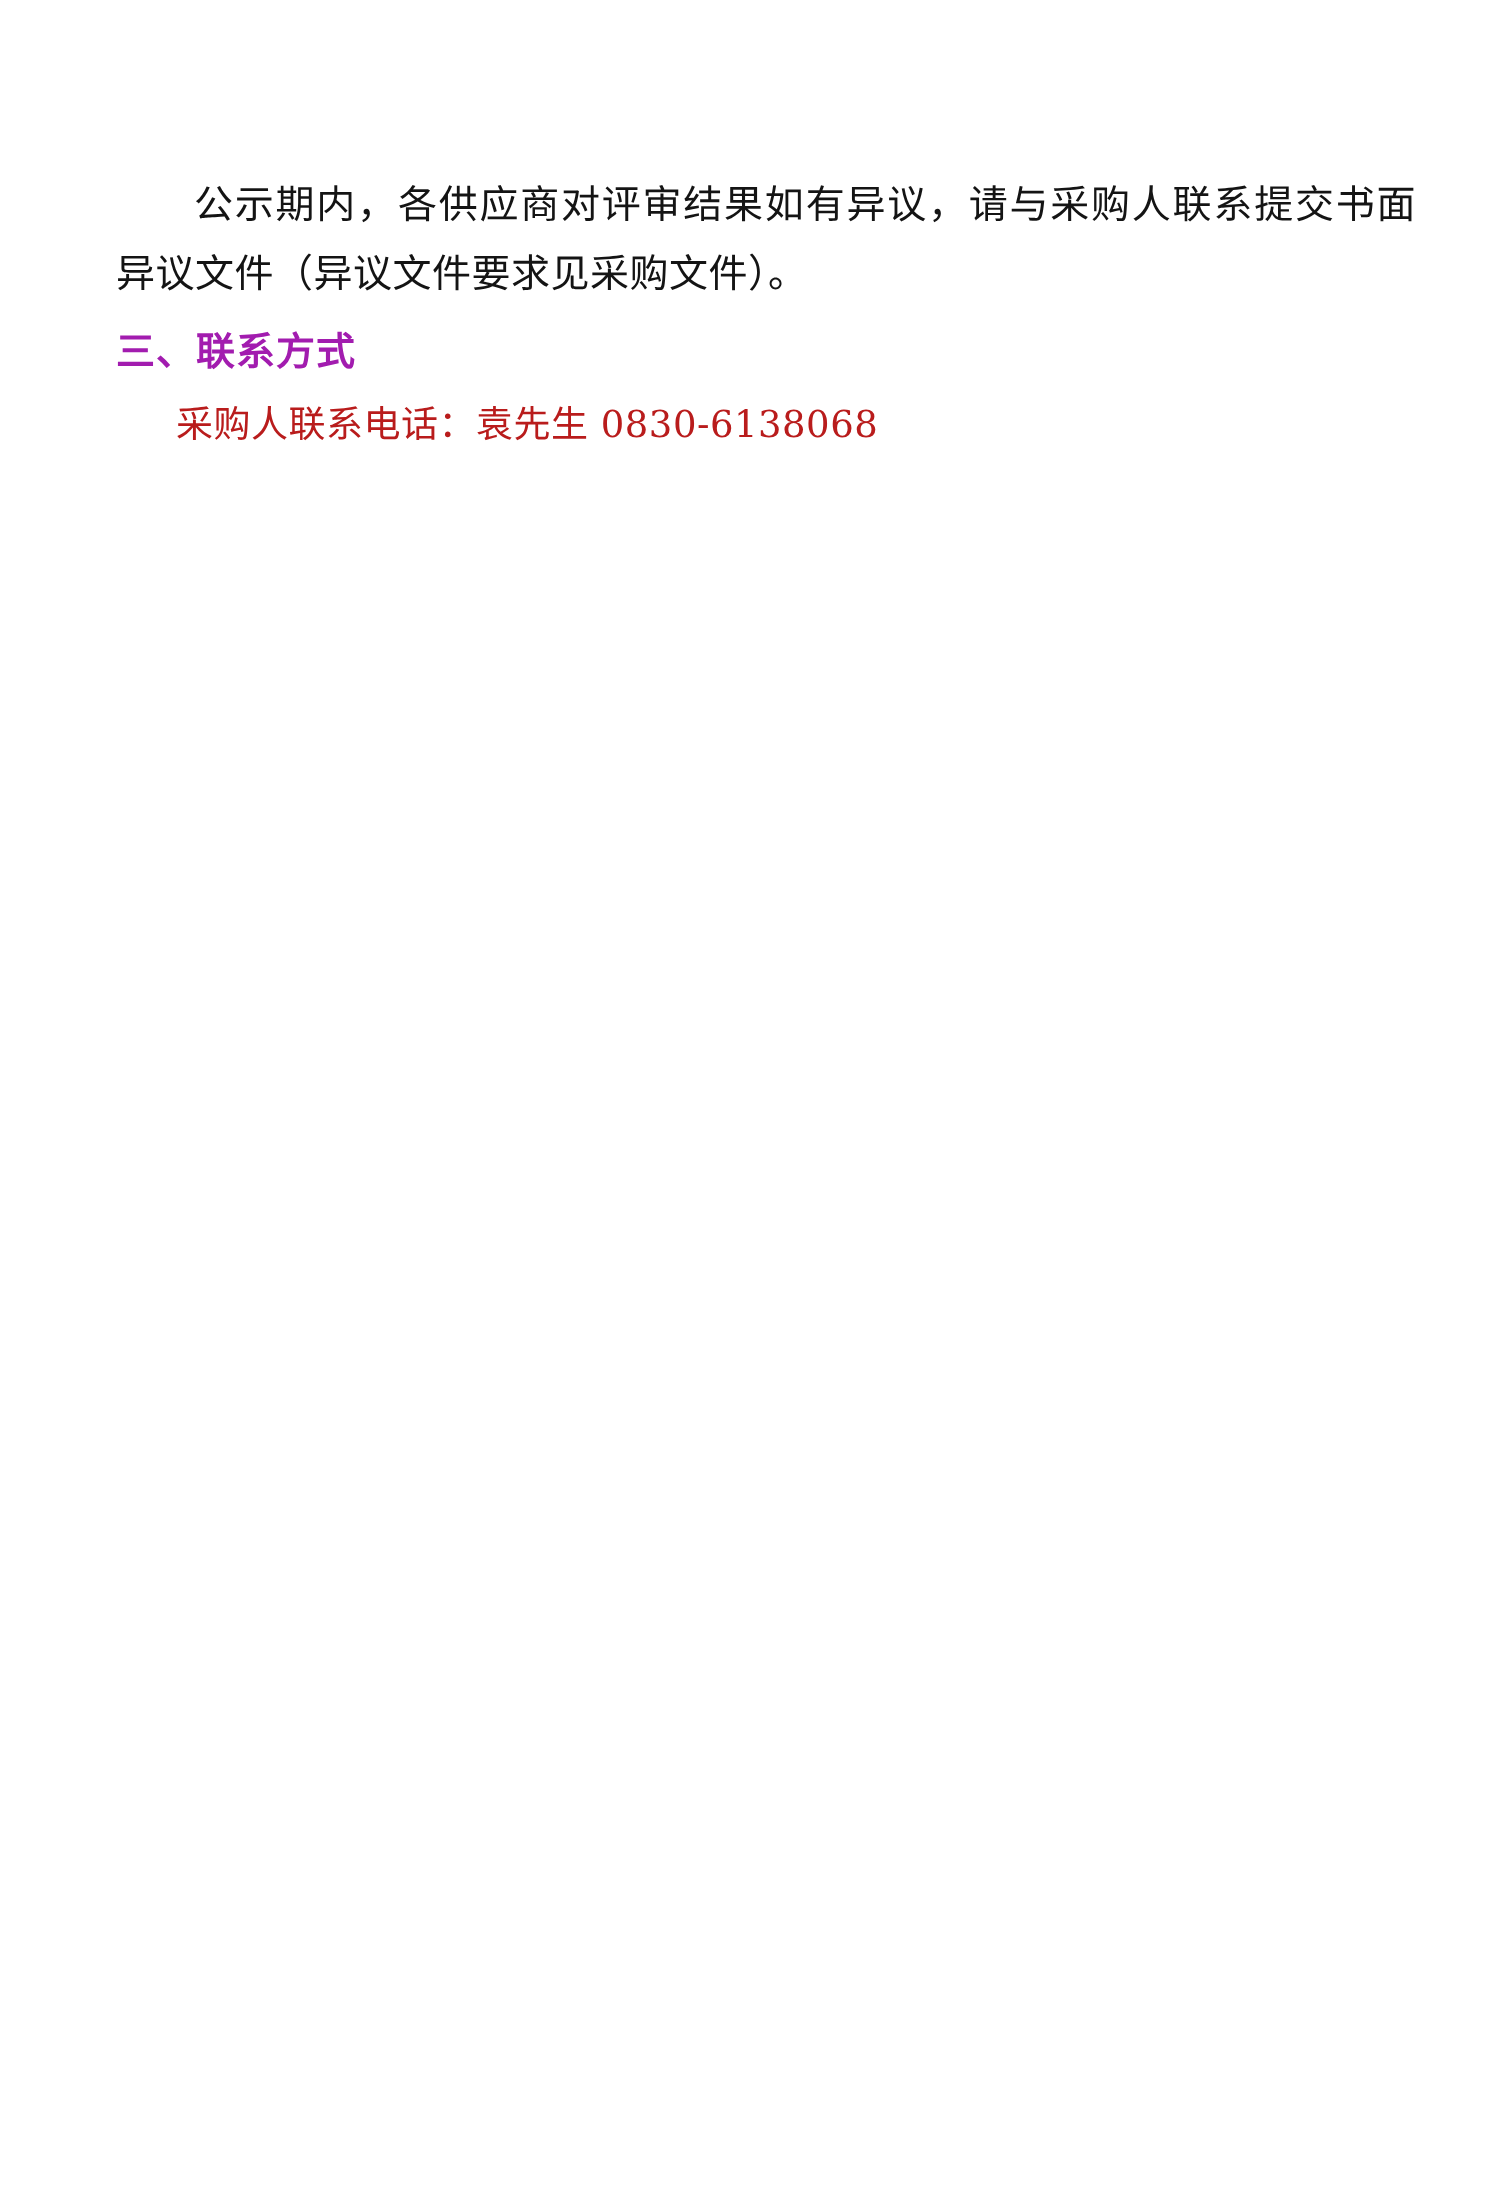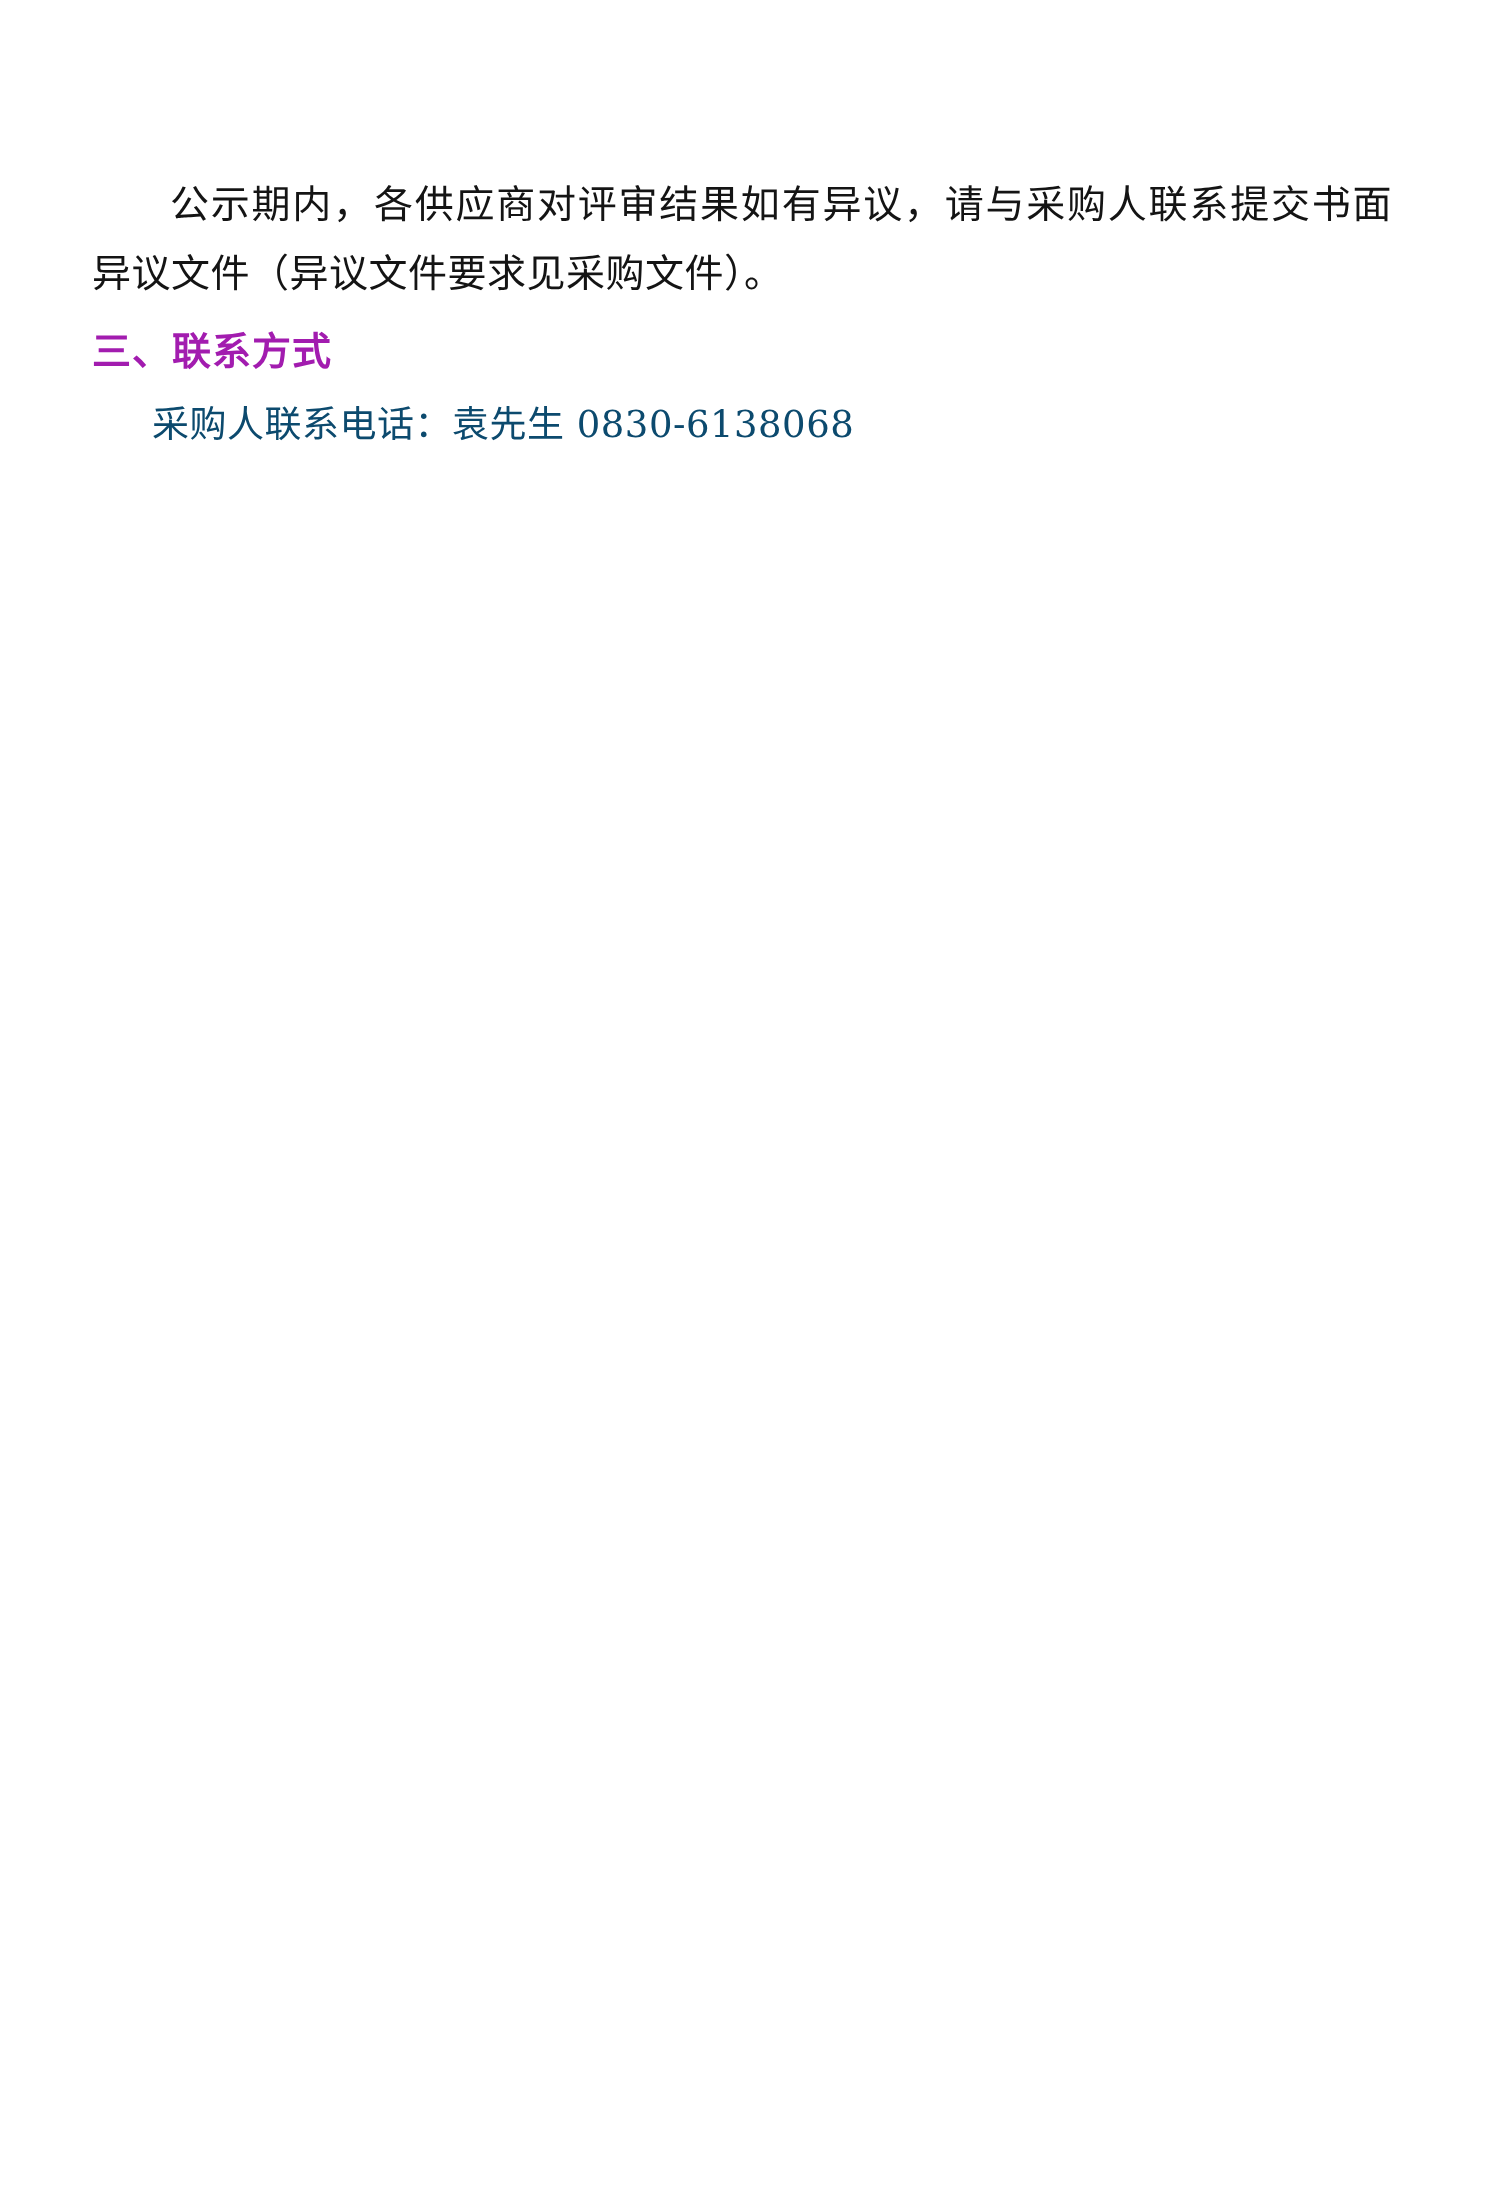--- a/index.html
+++ b/index.html
@@ -18,21 +18,21 @@
   .page {
     position: relative;
     width: 1500px;
     min-height: 2210px;
     box-sizing: border-box;
     padding: 0;
     background: #ffffff;
   }
   .content {
     position: absolute;
-    left: 92px;
+    left: 116px;
     top: 170px;
     width: 1300px;
   }
   .para {
     font-size: 39px;
     line-height: 1.78;
     letter-spacing: 0.5px;
     color: #141414;
     text-align: justify;
     margin: 0 0 6px 0;
@@ -47,21 +47,21 @@
     letter-spacing: 1px;
     color: #a21caf;
     margin: 8px 0 6px 0;
     font-weight: 600;
     font-family: "DejaVu Serif", "Liberation Serif", serif;
   }
   .contact-line {
     font-size: 37px;
     line-height: 1.78;
     letter-spacing: 0.5px;
-    color: #0c4a6e;
+    color: #b91c1c;
     margin: 0 0 4px 0;
     padding-left: 60px;
     font-family: "DejaVu Serif", "Liberation Serif", serif;
   }
   .spacer-block {
     height: 140px;
   }
   .signature {
     font-size: 38px;
     line-height: 1.7;

